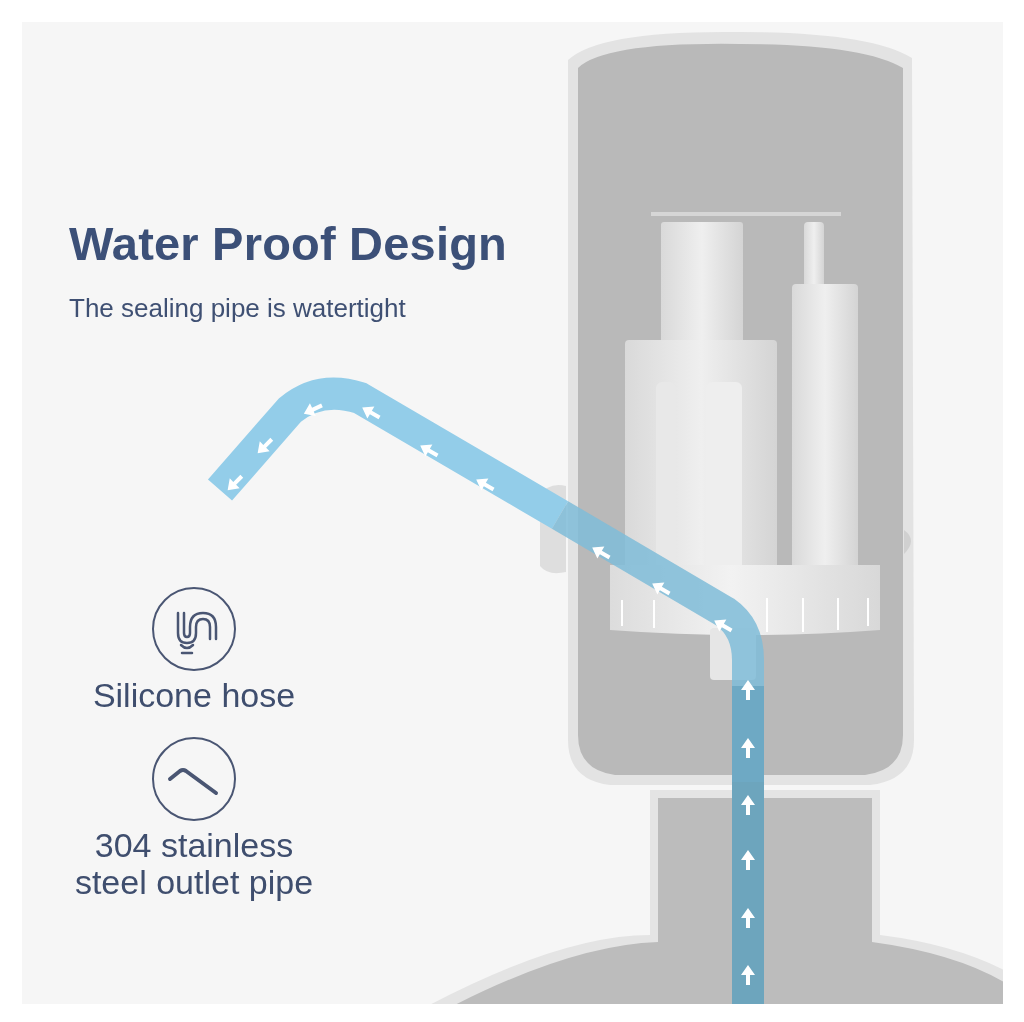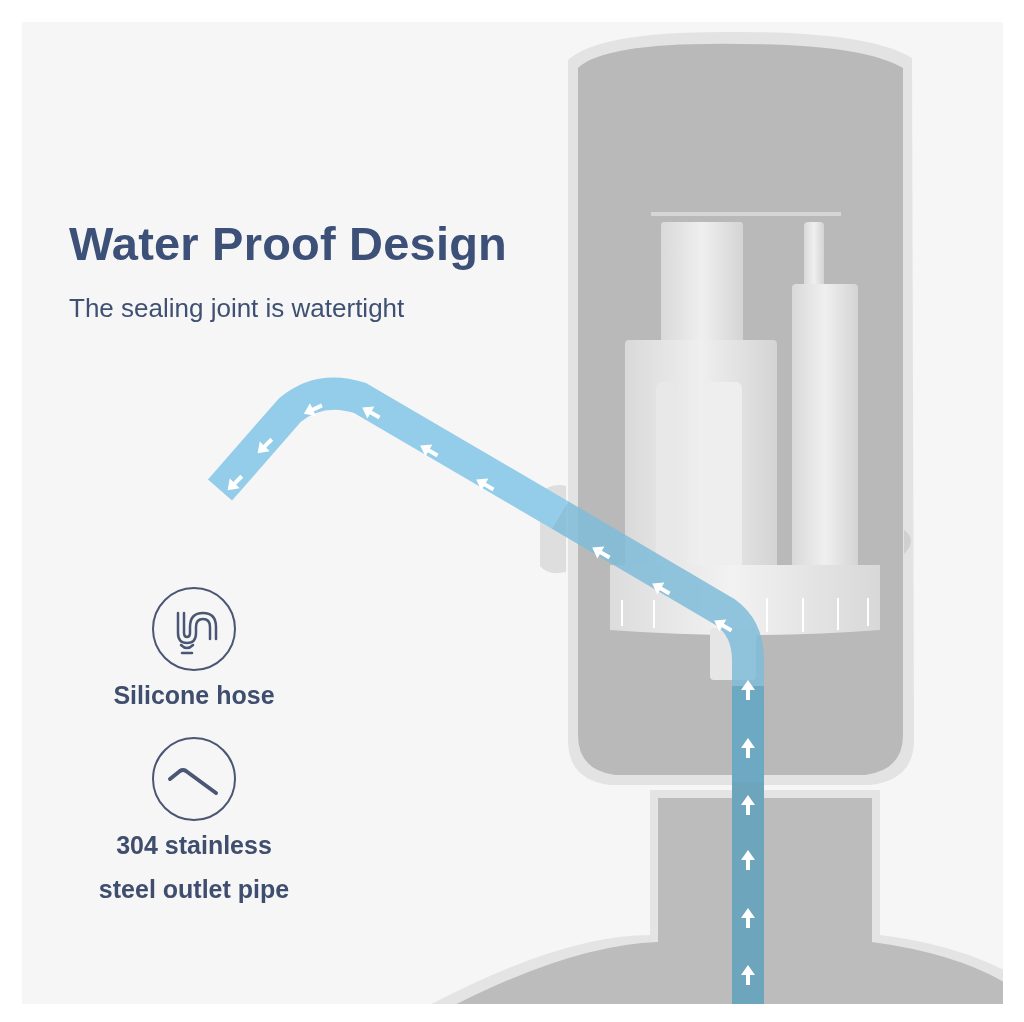--- a/index.html
+++ b/index.html
@@ -1,21 +1,21 @@
 <!DOCTYPE html>
 <html><head>
 <meta charset="utf-8">
 <style>
   html, body { margin: 0; padding: 0; background: #ffffff; }
   body { width: 1024px; height: 1022px; position: relative; overflow: hidden; font-family: "Liberation Sans", sans-serif; }
   .panel { position: absolute; left: 22px; top: 22px; width: 981px; height: 982px; background: #f6f6f6; overflow: hidden; }
   .illus { position: absolute; left: 0; top: 0; width: 1024px; height: 1022px; }
   .title { position: absolute; left: 69px; top: 216px; font-size: 47px; font-weight: bold; color: #3c5078; letter-spacing: 0.2px; white-space: nowrap; }
   .subtitle { position: absolute; left: 69px; top: 293px; font-size: 26px; color: #3f5073; white-space: nowrap; }
-  .feature { position: absolute; width: 240px; text-align: center; color: #3f4e6e; font-size: 25px; line-height: 32px; font-weight: bold; }
+  .feature { position: absolute; width: 240px; text-align: center; color: #3f4e6e; font-size: 34px; line-height: 32px; }
   .feature .icon { display: block; margin: 0 auto; width: 88px; height: 88px; }
   .feature .label { display: block; margin-top: 6px; }
 </style>
 </head>
 <body>
 
 <div class="panel"></div>
 
 <svg class="illus" viewBox="0 0 1024 1022" xmlns="http://www.w3.org/2000/svg">
   <defs>
@@ -122,33 +122,33 @@
           <path d="M-9 0 l10 -7 v5 h10 v4 h-10 v5 Z"></path>
         </g>
       <g transform="translate(234 484) rotate(-45)">
           <path d="M-9 0 l10 -7 v5 h10 v4 h-10 v5 Z"></path>
         </g>
     </g>
   </g>
 </svg>
 
 <div class="title">Water Proof Design</div>
-<div class="subtitle">The sealing joint is watertight</div>
+<div class="subtitle">The sealing pipe is watertight</div>
 
 <div class="feature" style="left:74px; top:585px;">
   <svg class="icon" viewBox="0 0 88 88">
     <circle cx="44" cy="44" r="41" fill="none" stroke="#4a5673" stroke-width="2"></circle>
     <path d="M28 28 v20 q0 10 9 10 q9 0 9 -10 v-6 q0 -8 7 -8 q7 0 7 8 v12" fill="none" stroke="#4a5673" stroke-width="2.5" stroke-linecap="round"></path>
     <path d="M34 28 v20 q0 4 3 4 q3 0 3 -4 v-6 q0 -14 13 -14 q13 0 13 14 v12" fill="none" stroke="#4a5673" stroke-width="2.5" stroke-linecap="round"></path>
     <path d="M31 60 q6 6 12 0" fill="none" stroke="#4a5673" stroke-width="2.5" stroke-linecap="round"></path>
     <line x1="32" y1="68" x2="42" y2="68" stroke="#4a5673" stroke-width="2.5" stroke-linecap="round"></line>
   </svg>
   <span class="label">Silicone hose</span>
 </div>
 
 <div class="feature" style="left:74px; top:735px;">
   <svg class="icon" viewBox="0 0 88 88">
     <circle cx="44" cy="44" r="41" fill="none" stroke="#4a5673" stroke-width="2"></circle>
     <path d="M20 44 L30 36 Q33 34 36 36 L66 58" fill="none" stroke="#4a5673" stroke-width="4" stroke-linecap="round" stroke-linejoin="round"></path>
   </svg>
   <span class="label" style="">304 stainless</span>
-  <span class="label" style="margin-top:12px;">steel outlet pipe</span>
+  <span class="label" style="margin-top:5px;">steel outlet pipe</span>
 </div>
 
 </body></html>

